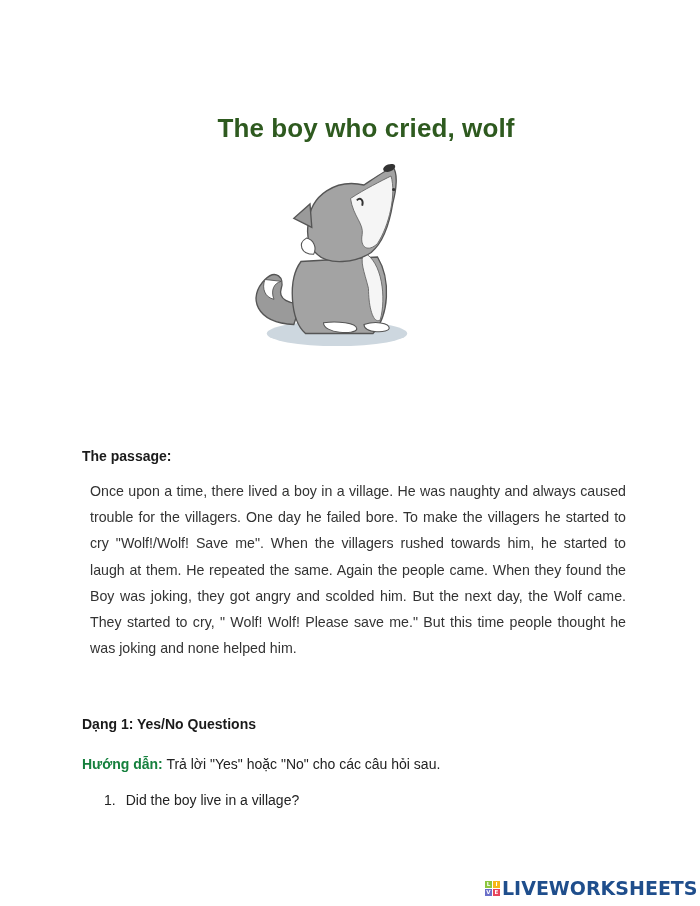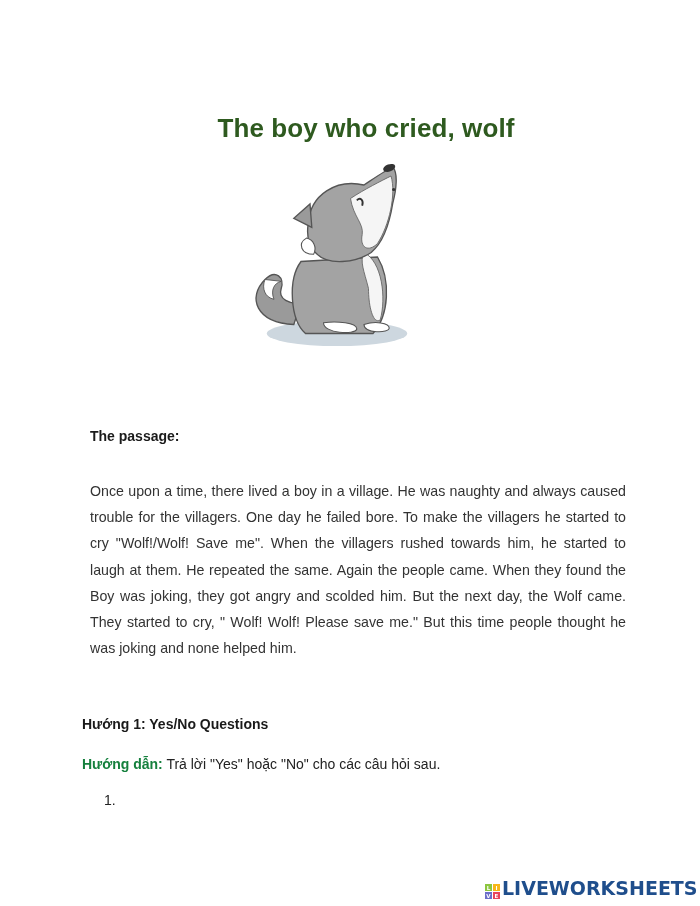--- a/index.html
+++ b/index.html
@@ -33,21 +33,21 @@
       width: 180px;
       height: 222px;
     }
     .section-label {
       position: absolute;
       left: 82px;
       font-size: 14px;
       font-weight: bold;
       color: #1a1a1a;
     }
-    .passage-label { top: 428px; margin-left: 8px; }
+    .passage-label { top: 448px; }
     .passage {
       position: absolute;
       left: 90px;
       top: 478px;
       width: 536px;
       font-size: 14.2px;
       line-height: 26.2px;
       color: #333333;
       text-align: justify;
     }
@@ -69,21 +69,21 @@
       list-style: none;
       font-size: 14px;
       color: #222222;
     }
     .question-list li { display: flex; gap: 10px; }
     .footer-logo {
       position: absolute;
       left: 485px;
       top: 877px;
       display: flex;
-      align-items: flex-end;
+      align-items: center;
       gap: 2px;
     }
     .logo-grid {
       display: grid;
       grid-template-columns: 7px 7px;
       grid-template-rows: 7px 7px;
       gap: 1px;
     }
     .logo-cell {
       font-size: 5.5px;
@@ -135,29 +135,30 @@
 
       <path d="M132 52 C136 48 140 52 138 58" fill="none" stroke="#333" stroke-width="2"></path>
       <circle cx="173" cy="40" r="1.8" fill="#333"></circle>
     </svg>
   </div>
 
   <div class="section-label passage-label">The passage:</div>
 
   <div class="passage">Once upon a time, there lived a boy in a village. He was naughty and always caused trouble for the villagers. One day he failed bore. To make the villagers he started to cry "Wolf!/Wolf! Save me". When the villagers rushed towards him, he started to laugh at them. He repeated the same. Again the people came. When they found the Boy was joking, they got angry and scolded him. But the next day, the Wolf came. They started to cry, " Wolf! Wolf! Please save me." But this time people thought he was joking and none helped him.</div>
 
-  <div class="section-label dang-label">Hướng 1: Yes/No Questions</div>
+  <div class="section-label dang-label">Dạng 1: Yes/No Questions</div>
 
   <div class="instruction">
     <b>Hướng dẫn:</b><span> Trả lời "Yes" hoặc "No" cho các câu hỏi sau.</span>
   </div>
 
   <ol class="question-list">
     <li>
       <span>1.</span>
+      <span>Did the boy live in a village?</span>
     </li>
   </ol>
 
   <div class="footer-logo">
     <div class="logo-grid">
       <div class="logo-cell" style="background:#8cc63f;">L</div>
       <div class="logo-cell" style="background:#f7b718;">I</div>
       <div class="logo-cell" style="background:#6b6fc9;">V</div>
       <div class="logo-cell" style="background:#e8455d;">E</div>
     </div>

